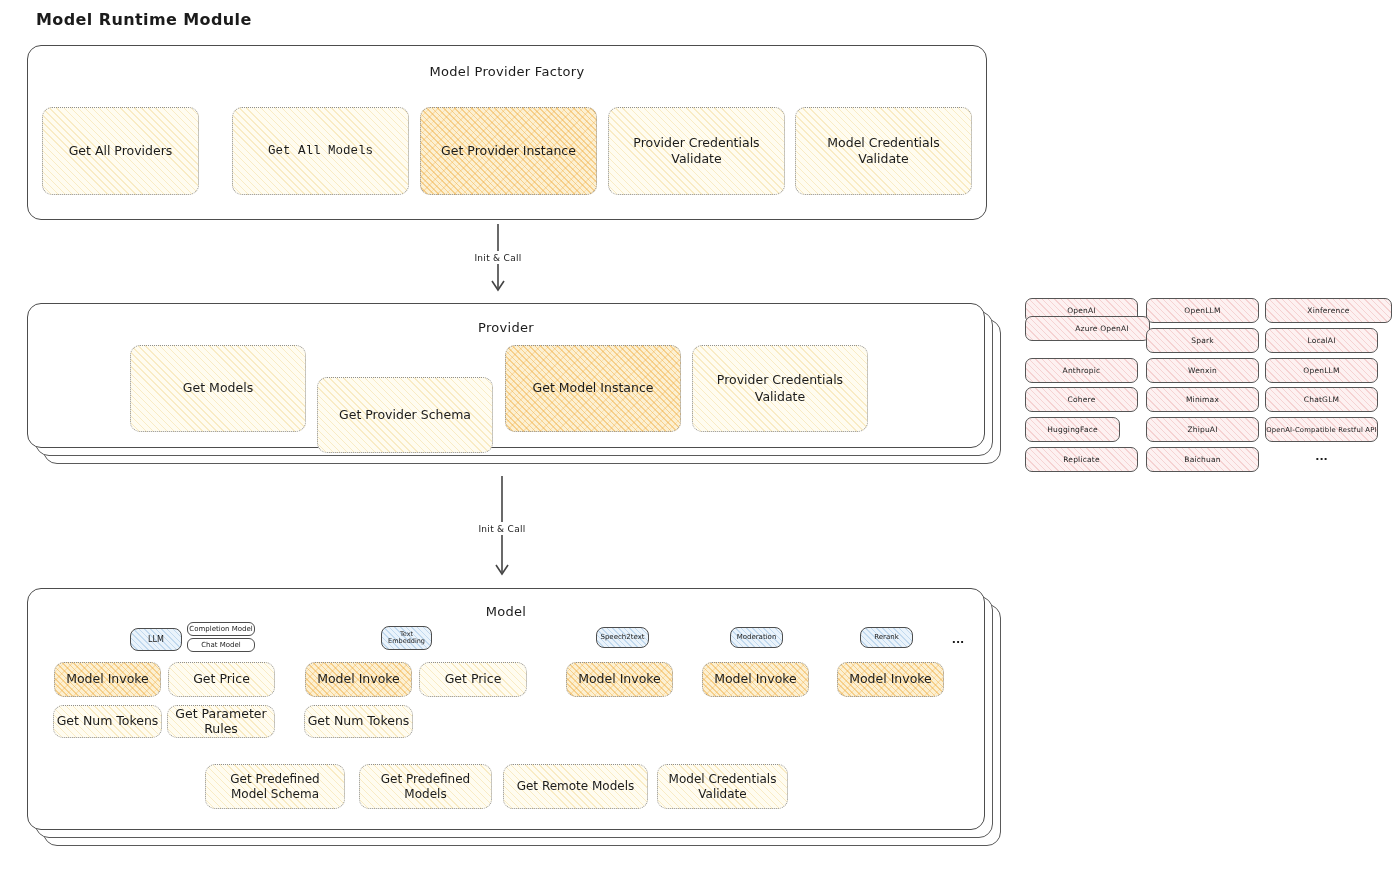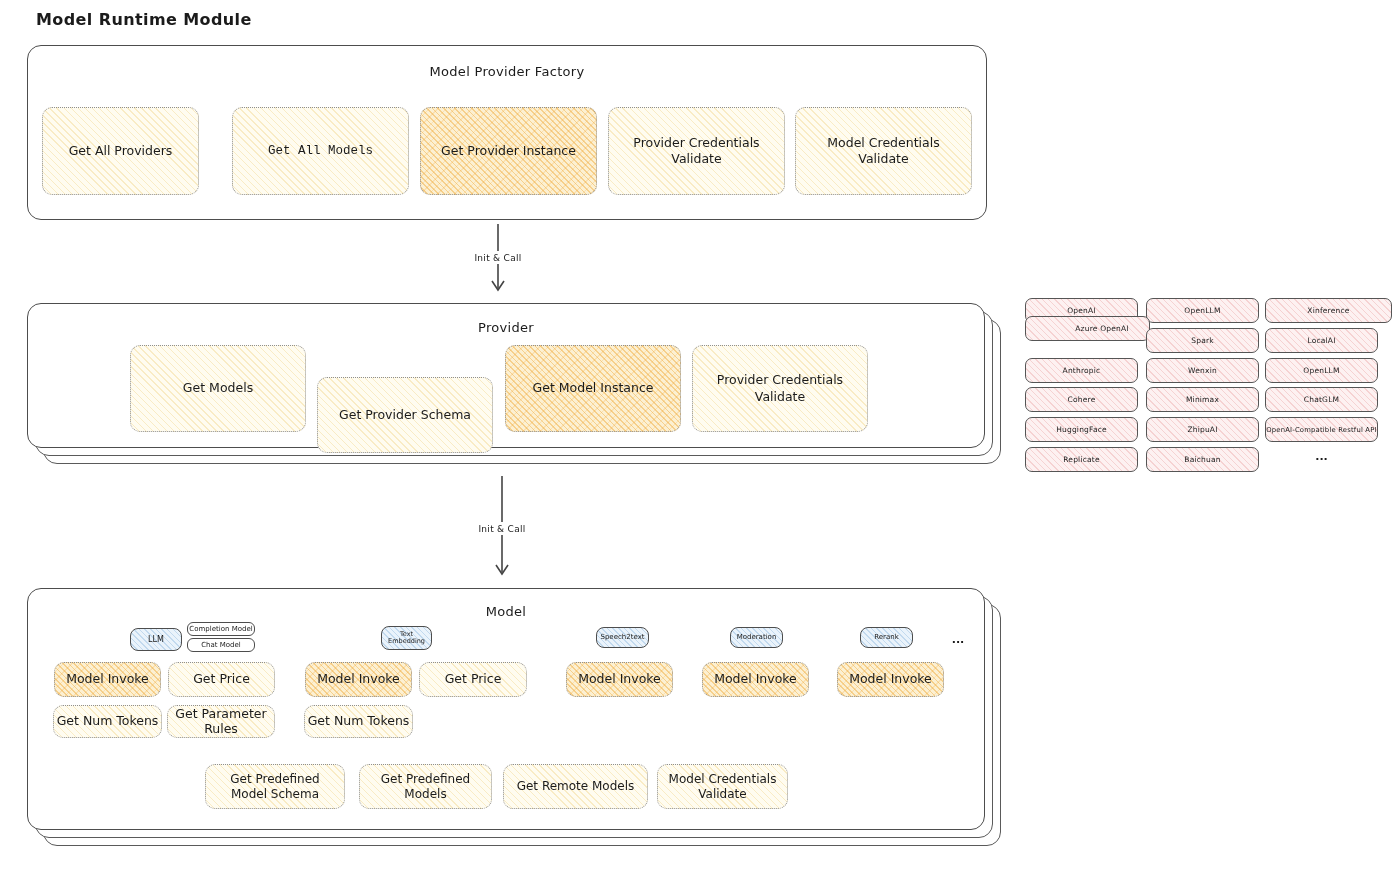--- a/index.html
+++ b/index.html
@@ -82,21 +82,21 @@
   <div class="abs pink-cell center" style="left:1265px;top:328px;width:113px;height:25px;">LocalAI</div>
 
   <div class="abs pink-cell center" style="left:1025px;top:358px;width:113px;height:25px;">Anthropic</div>
   <div class="abs pink-cell center" style="left:1146px;top:358px;width:113px;height:25px;">Wenxin</div>
   <div class="abs pink-cell center" style="left:1265px;top:358px;width:113px;height:25px;">OpenLLM</div>
 
   <div class="abs pink-cell center" style="left:1025px;top:387px;width:113px;height:25px;">Cohere</div>
   <div class="abs pink-cell center" style="left:1146px;top:387px;width:113px;height:25px;">Minimax</div>
   <div class="abs pink-cell center" style="left:1265px;top:387px;width:113px;height:25px;">ChatGLM</div>
 
-  <div class="abs pink-cell center" style="left:1025px;top:417px;width:113px;height:25px;">HuggingFace</div>
+  <div class="abs pink-cell center" style="left:1025px;top:417px;width:95px;height:25px;">HuggingFace</div>
   <div class="abs pink-cell center" style="left:1146px;top:417px;width:113px;height:25px;">ZhipuAI</div>
   <div class="abs pink-cell tight center" style="left:1265px;top:417px;width:113px;height:25px;">OpenAI-Compatible Restful API</div>
 
   <div class="abs pink-cell center" style="left:1025px;top:447px;width:113px;height:25px;">Replicate</div>
   <div class="abs pink-cell center" style="left:1146px;top:447px;width:113px;height:25px;">Baichuan</div>
   <div class="abs plain-cell center" style="left:1265px;top:444px;width:113px;height:25px;">...</div>
 
   <svg class="abs arrow" style="left:484px;top:476px;" width="40" height="104">
     <line x1="18" y1="0" x2="18" y2="96"></line>
     <path d="M12 89 L18 98 L24 89"></path>

